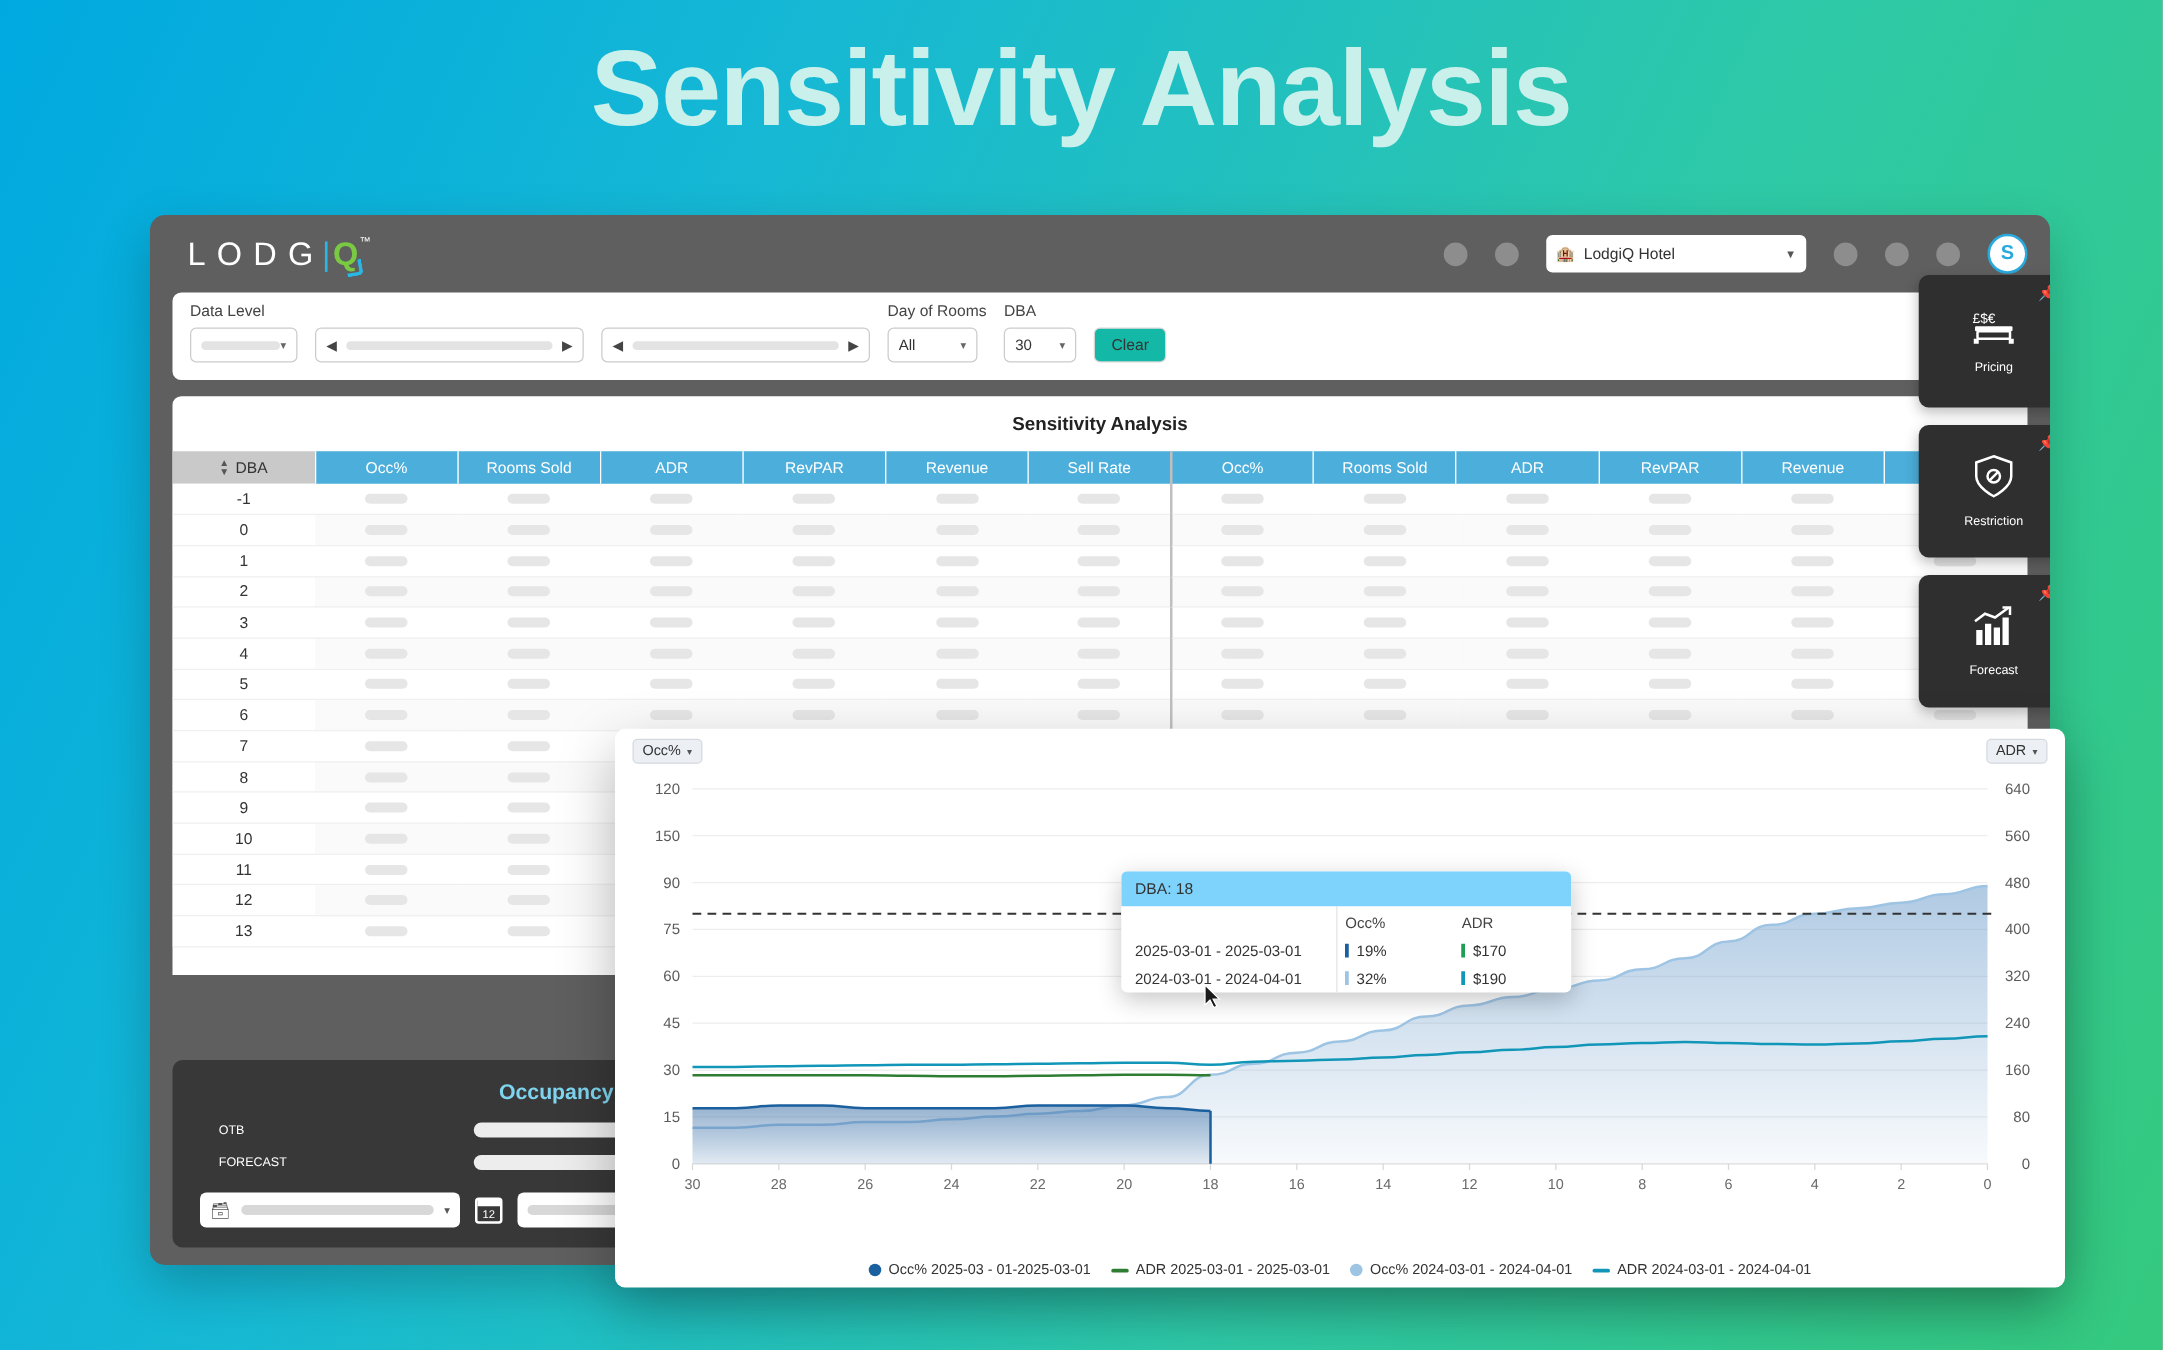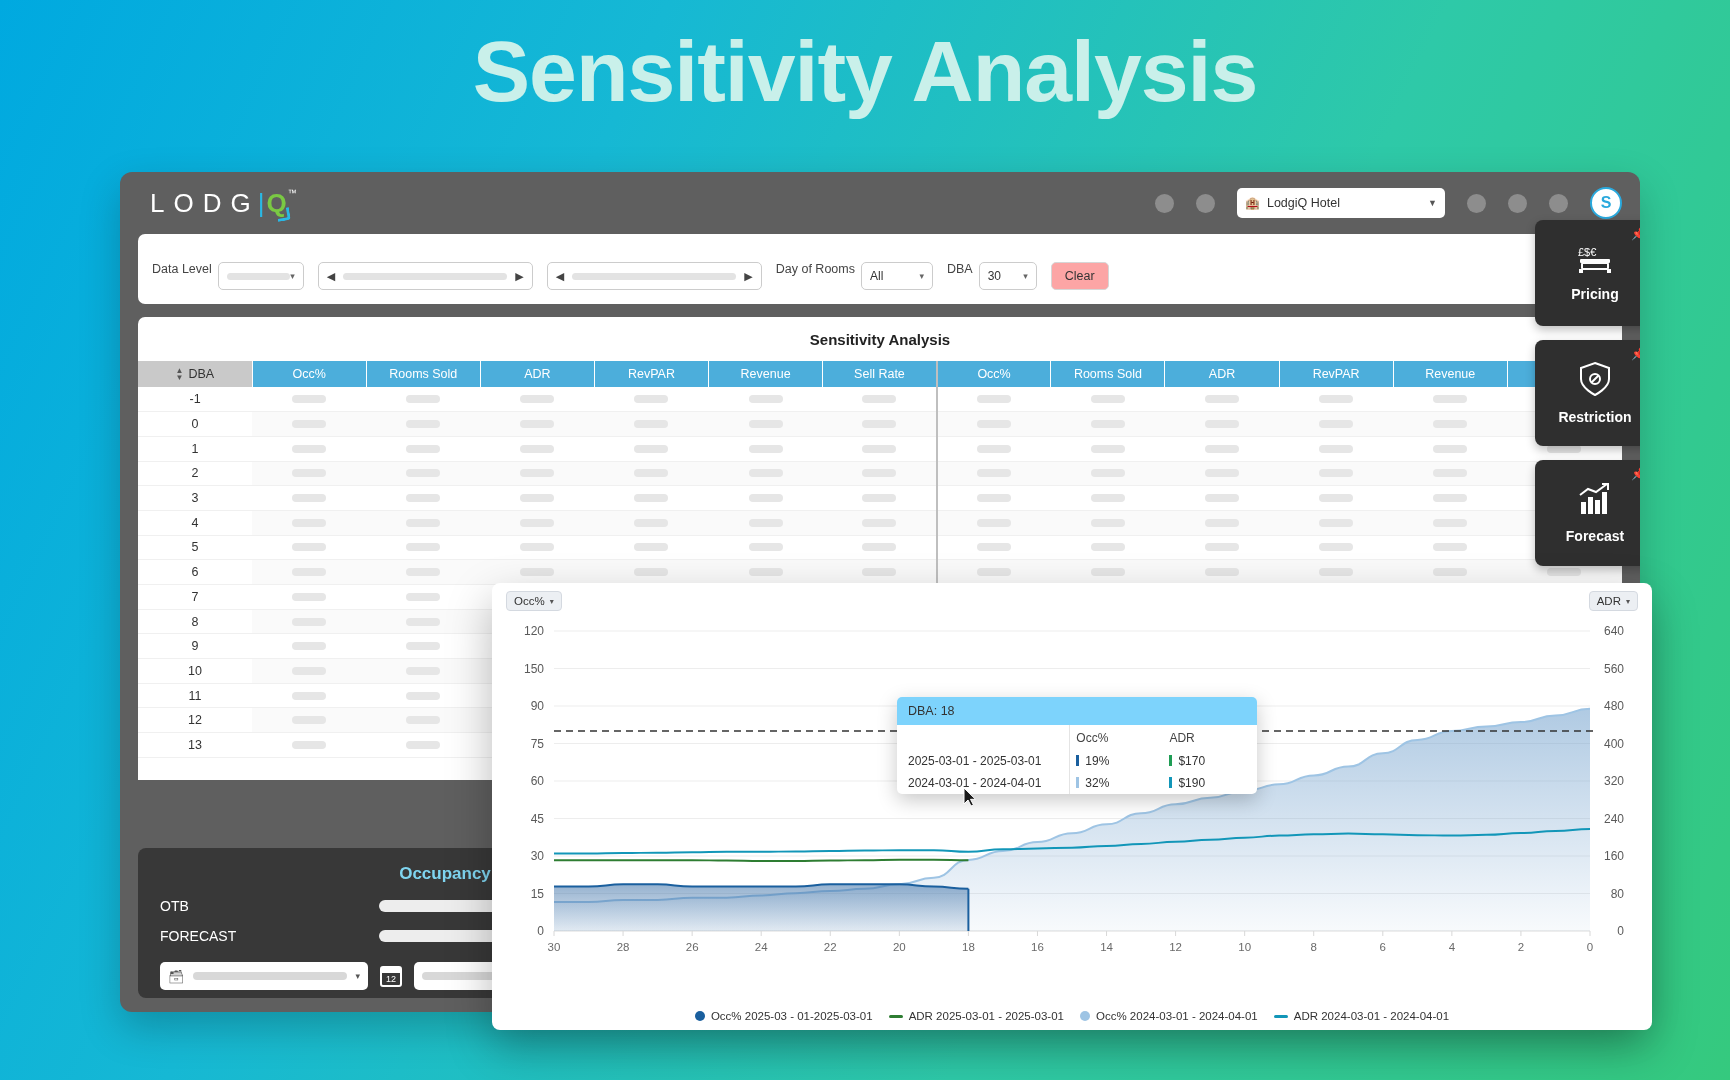--- a/index.html
+++ b/index.html
@@ -91,40 +91,40 @@
   
   .filter-card {
     margin: 0 18px;
     background: #ffffff;
     border-radius: 7px;
     padding: 12px 14px 14px 14px;
     display: flex; align-items: flex-end;
     gap: 14px;
     height: 70px;
   }
-  .field { display: flex; gap: 6px; }
+  .field { display: flex; flex-direction: column; gap: 6px; }
   .field-label { font-size: 12.5px; color: #444; }
   .ctrl {
     height: 28px; border: 1px solid #ccc; border-radius: 5px;
     background: #fff; display: flex; align-items: center;
     padding: 0 8px; font-size: 12px; color: #333;
   }
   .ctrl.skel { position: relative; }
   .ctrl.skel .bar {
     height: 7px; border-radius: 4px; background: #e3e3e3; flex: 1;
   }
   .ctrl .caret { margin-left: auto; font-size: 9px; color: #666; }
   .arrow { font-size: 11px; color: #444; }
   .ctrl.w-slider { width: 215px; gap: 8px; }
   .ctrl.w-level { width: 86px; }
   .ctrl.w-dow { width: 72px; justify-content: space-between; }
   .ctrl.w-dba { width: 58px; justify-content: space-between; }
   .btn-clear {
     height: 28px; padding: 0 13px; border: 1px solid #d6d6d6;
-    border-radius: 5px; background: #fca5a5;
+    border-radius: 5px; background: #14b8a6;
     font-size: 12.5px; color: #333;
     display: flex; align-items: center;
   }
   .filter-right { margin-left: auto; display: flex; gap: 12px; align-items: center; }
   .icon-sq {
     width: 26px; height: 26px; border-radius: 4px;
     display: flex; align-items: center; justify-content: center;
     color: #3b6e93; font-size: 15px;
   }
 
@@ -177,21 +177,21 @@
     position: absolute; left: 18px; right: 18px; bottom: 14px;
     height: 150px; background: #383838; border-radius: 8px;
     padding: 16px 22px;
   }
   .bp-grid {
     display: grid;
     grid-template-columns: 120px 1fr 1fr 1fr 1fr;
     row-gap: 14px; align-items: center;
   }
   .bp-head { color: #7fd5f0; font-size: 17px; font-weight: bold; text-align: center; }
-  .bp-rowlabel { color: #ffffff; font-size: 14px; }
+  .bp-rowlabel { color: #ffffff; font-size: 10px; margin-left: 15px; }
   .bp-bar {
     height: 12px; border-radius: 7px; background: #ededed;
     width: 132px; margin: 0 auto;
   }
   .bp-footer { display: flex; align-items: center; gap: 12px; margin-top: 18px; }
   .bp-ctrl {
     height: 28px; background: #ffffff; border-radius: 5px;
     display: flex; align-items: center; padding: 0 8px; gap: 8px;
   }
   .bp-ctrl .bar { height: 8px; border-radius: 5px; background: #d8d8d8; flex: 1; }
@@ -216,21 +216,21 @@
     display: flex; flex-direction: column; gap: 14px;
   }
   .rail-item {
     width: 120px; height: 106px;
     background: #2f2f2f; border-radius: 8px;
     color: #ffffff;
     display: flex; flex-direction: column; align-items: center; justify-content: center;
     gap: 8px; position: relative;
     box-shadow: 0 4px 10px rgba(0,0,0,0.25);
   }
-  .rail-item .label { font-size: 14px; font-weight: bold; }
+  .rail-item .label { font-size: 10px; }
   .rail-pin {
     position: absolute; top: 7px; right: 9px;
     color: #3aa7e0; font-size: 12px;
   }
 
   
   .chart-card {
     position: absolute;
     left: 492px; top: 583px;
     width: 1160px; height: 447px;

